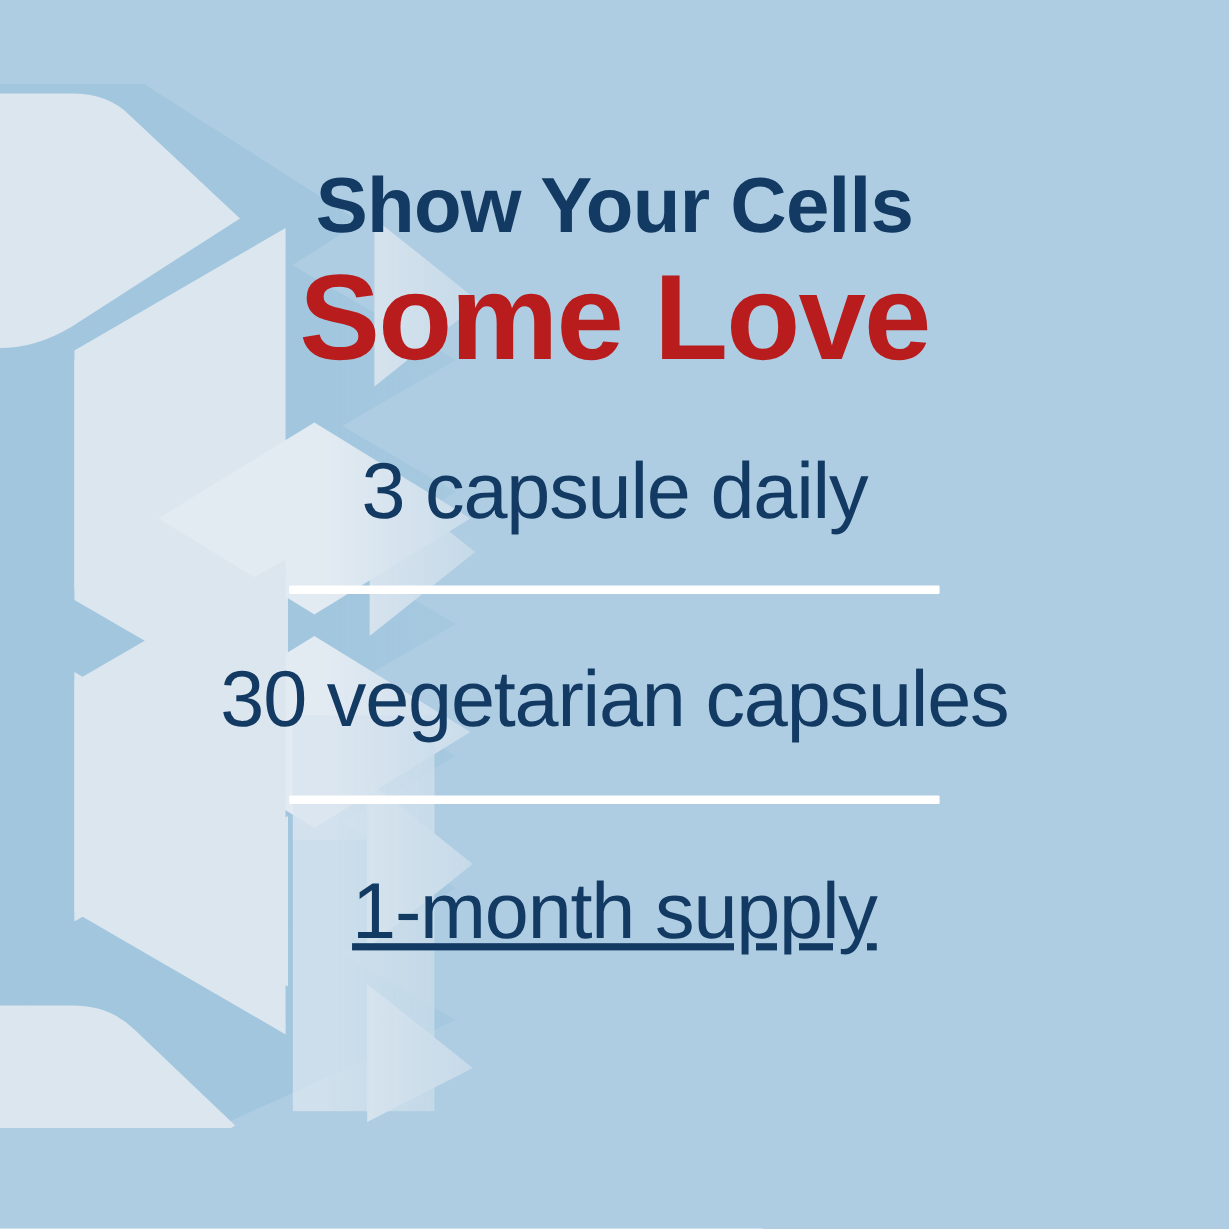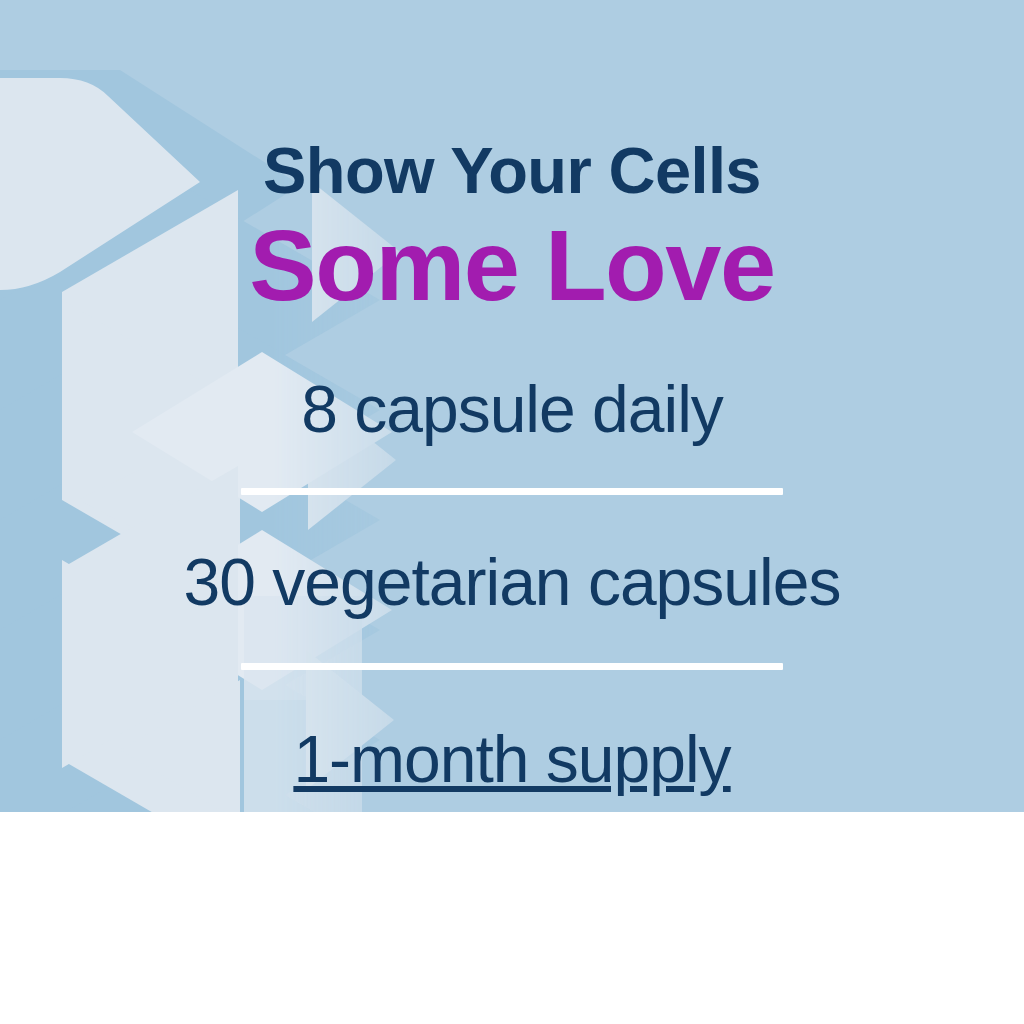--- a/index.html
+++ b/index.html
@@ -4,21 +4,21 @@
 <title>Show Your Cells Some Love</title>
 <style>
   html, body {
     margin: 0;
     padding: 0;
     background: #ffffff;
   }
   #canvas {
     position: relative;
     width: 1024px;
-    height: 812px;
+    height: 1024px;
     overflow: hidden;
     background: #aecde2;
     font-family: "Liberation Sans", sans-serif;
     -webkit-font-smoothing: antialiased;
   }
   #pattern-layer {
     position: absolute;
     left: 0;
     top: 0;
     width: 1024px;
@@ -47,21 +47,21 @@
     font-weight: 700;
     letter-spacing: -0.6px;
     color: #123a63;
     white-space: nowrap;
   }
   .headline-line2 {
     display: block;
     font-size: 101px;
     font-weight: 700;
     letter-spacing: -1.5px;
-    color: #a21caf;
+    color: #b91c1c;
     margin-top: 12px;
     white-space: nowrap;
   }
 
   .fact-line {
     font-size: 66px;
     font-weight: 400;
     letter-spacing: -1px;
     color: #123a63;
     white-space: nowrap;
@@ -159,21 +159,21 @@
     </g>
   </svg>
 
   <div id="content">
 
     <div class="headline-block">
       <span class="headline-line1">Show Your Cells</span>
       <span class="headline-line2">Some Love</span>
     </div>
 
-    <div class="fact-line fact-1">8 capsule daily</div>
+    <div class="fact-line fact-1">3 capsule daily</div>
 
     <div class="divider divider-1"></div>
 
     <div class="fact-line fact-2">30 vegetarian capsules</div>
 
     <div class="divider divider-2"></div>
 
     <div class="fact-line fact-3">1-month supply</div>
 
   </div>

